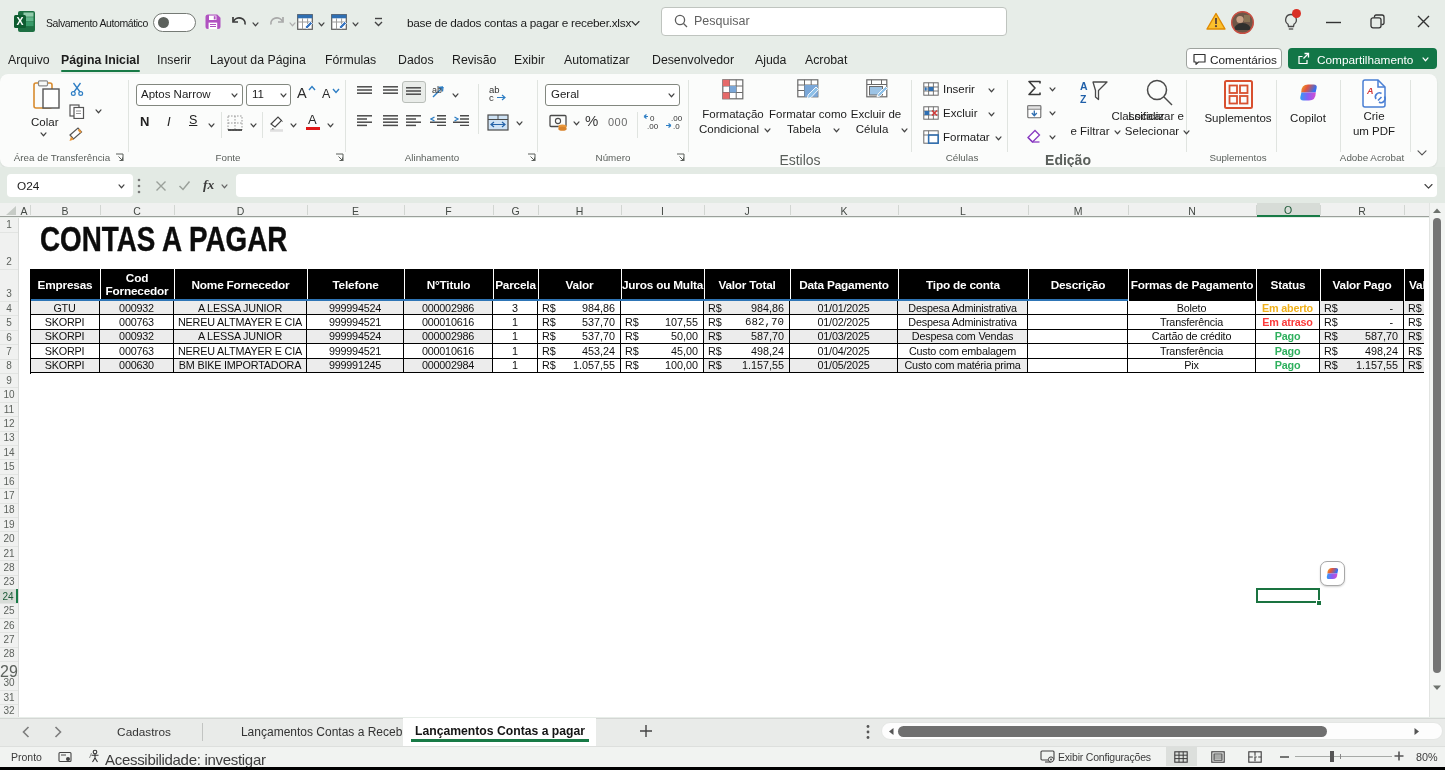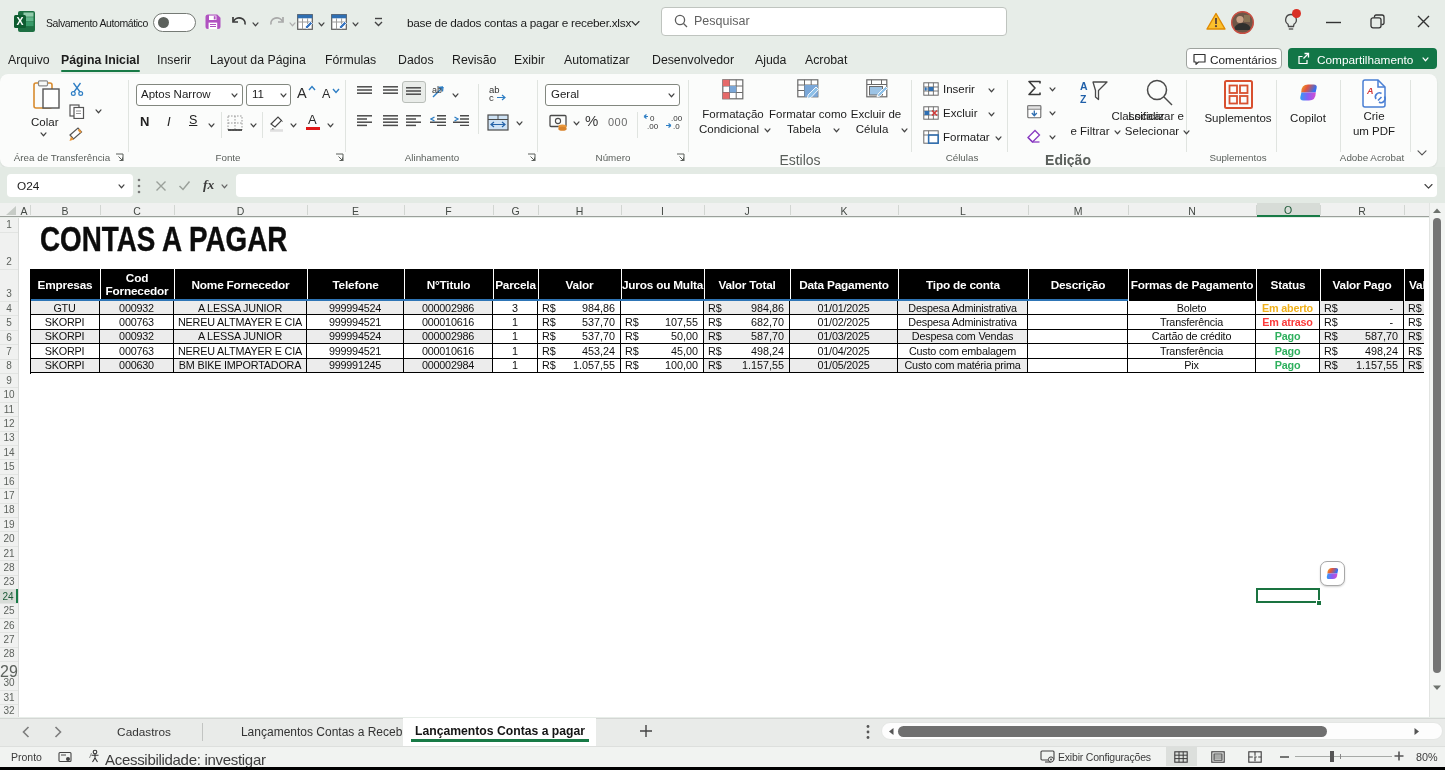--- a/index.html
+++ b/index.html
@@ -670,21 +670,21 @@
     <div class="ab" style="left:538px;top:315.4px;width:83px;height:14.4px;background:#fff;border-right:1px solid #000;border-bottom:1px solid #000;font-size:10.8px;color:#0e0e0e;overflow:hidden;display:flex;align-items:center;">
       <span style="padding-left:4px;">R$</span>
       <span style="margin-left:auto;padding-right:5px;">537,70</span>
     </div>
     <div class="ab" style="left:621px;top:315.4px;width:83px;height:14.4px;background:#fff;border-right:1px solid #000;border-bottom:1px solid #000;font-size:10.8px;color:#0e0e0e;overflow:hidden;display:flex;align-items:center;">
       <span style="padding-left:4px;">R$</span>
       <span style="margin-left:auto;padding-right:5px;">107,55</span>
     </div>
     <div class="ab" style="left:704px;top:315.4px;width:86px;height:14.4px;background:#fff;border-right:1px solid #000;border-bottom:1px solid #000;font-size:10.8px;color:#0e0e0e;overflow:hidden;display:flex;align-items:center;">
       <span style="padding-left:4px;">R$</span>
-      <span style="margin-left:auto;padding-right:5px;">682,70</span>
+      <span style="margin-left:auto;padding-right:5px;font-family:Liberation Mono, monospace;">682,70</span>
     </div>
     <div class="ab" style="left:790px;top:315.4px;width:108px;height:14.4px;background:#fff;border-right:1px solid #000;border-bottom:1px solid #000;font-size:10.8px;color:#0e0e0e;overflow:hidden;display:flex;align-items:center;justify-content:center;letter-spacing:-0.2px;">01/02/2025</div>
     <div class="ab" style="left:898px;top:315.4px;width:130px;height:14.4px;background:#fff;border-right:1px solid #000;border-bottom:1px solid #000;font-size:10.8px;color:#0e0e0e;overflow:hidden;display:flex;align-items:center;justify-content:center;letter-spacing:-0.2px;">Despesa Administrativa</div>
     <div class="ab" style="left:1028px;top:315.4px;width:100px;height:14.4px;background:#fff;border-right:1px solid #000;border-bottom:1px solid #000;font-size:10.8px;color:#0e0e0e;overflow:hidden;display:flex;align-items:center;justify-content:center;letter-spacing:-0.2px;"></div>
     <div class="ab" style="left:1128px;top:315.4px;width:128px;height:14.4px;background:#fff;border-right:1px solid #000;border-bottom:1px solid #000;font-size:10.8px;color:#0e0e0e;overflow:hidden;display:flex;align-items:center;justify-content:center;letter-spacing:-0.2px;">Transferência</div>
     <div class="ab" style="left:1256px;top:315.4px;width:64px;height:14.4px;background:#fff;border-right:1px solid #000;border-bottom:1px solid #000;font-size:10.8px;color:#0e0e0e;overflow:hidden;display:flex;align-items:center;justify-content:center;color:#fb3a3a;font-weight:700;letter-spacing:-0.2px;">Em atraso</div>
     <div class="ab" style="left:1320px;top:315.4px;width:84px;height:14.4px;background:#fff;border-right:1px solid #000;border-bottom:1px solid #000;font-size:10.8px;color:#0e0e0e;overflow:hidden;display:flex;align-items:center;">
       <span style="padding-left:4px;">R$</span>
       <span style="margin-left:auto;padding-right:10px;">-</span>
     </div>

